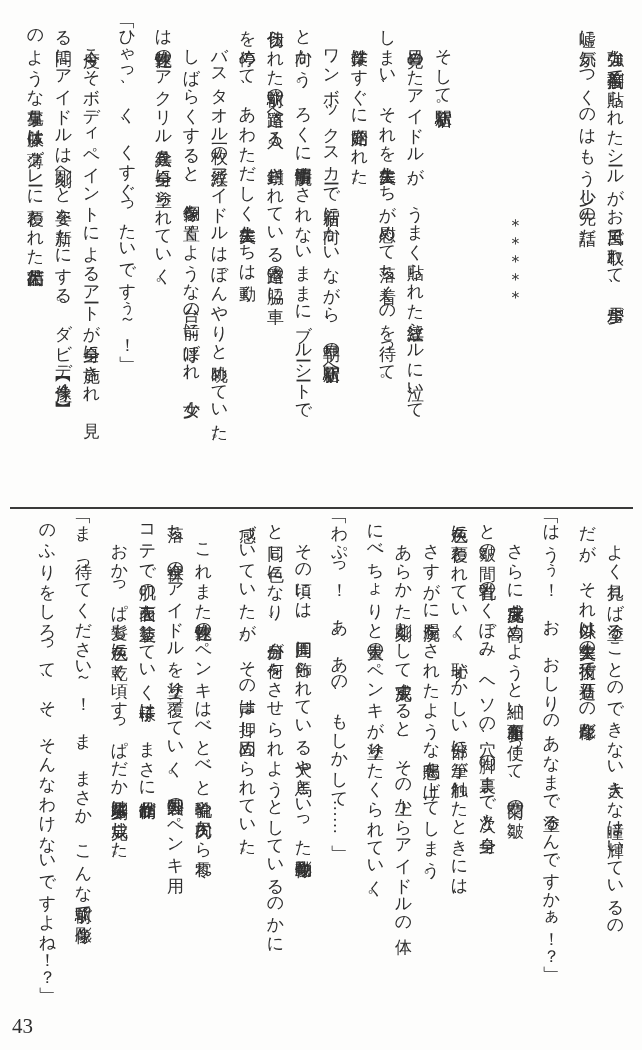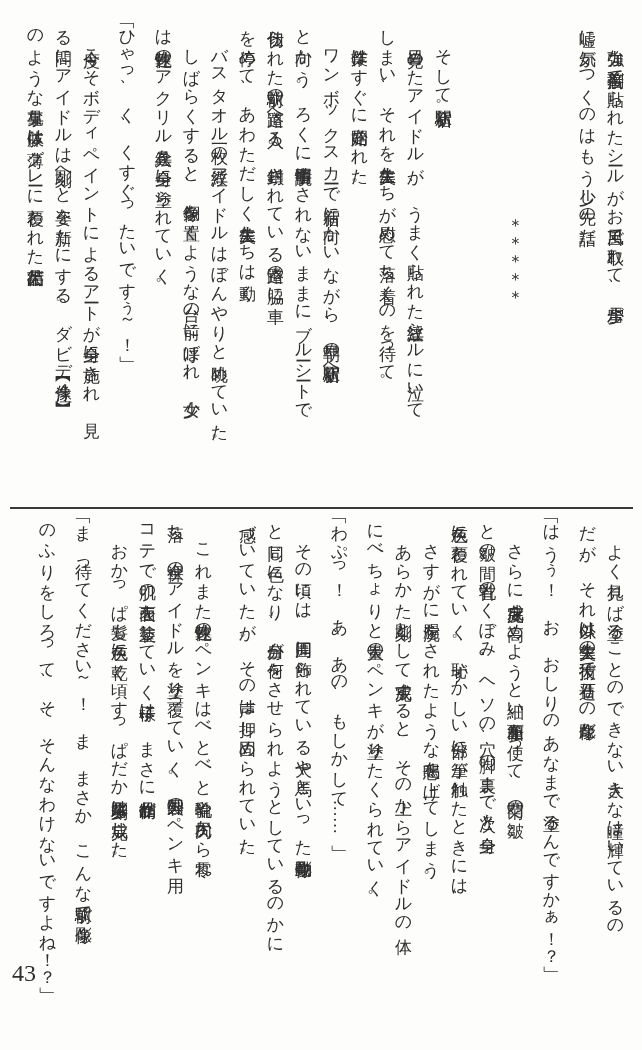--- a/index.html
+++ b/index.html
@@ -50,22 +50,22 @@
     position: absolute;
     left: 10px;
     top: 507px;
     width: 623px;
     height: 2px;
     background: var(--divider-color);
   }
   .page-number {
     position: absolute;
     left: 12px;
-    top: 960px;
-    font-size: 24px;
+    top: 1014px;
+    font-size: 21px;
     color: var(--text-color);
     font-family: Liberation Serif, serif;
   }
 </style>
 </head>
 <body>
 
 <div class="page">
   <div id="top-section" class="section">
       <div class="line paragraph">強力な接着剤で貼られたシールがお風呂で取れて、雪歩が</div>

